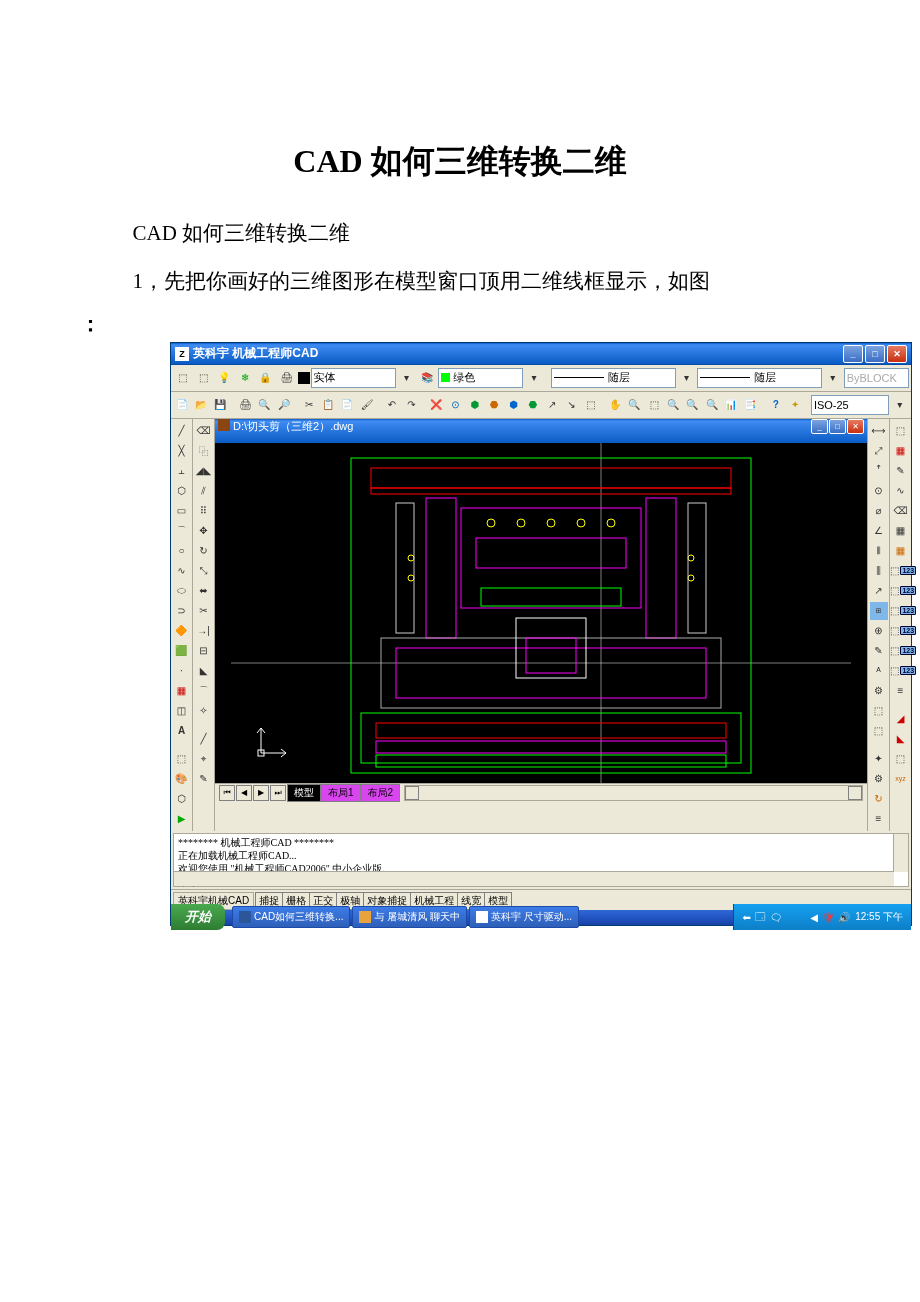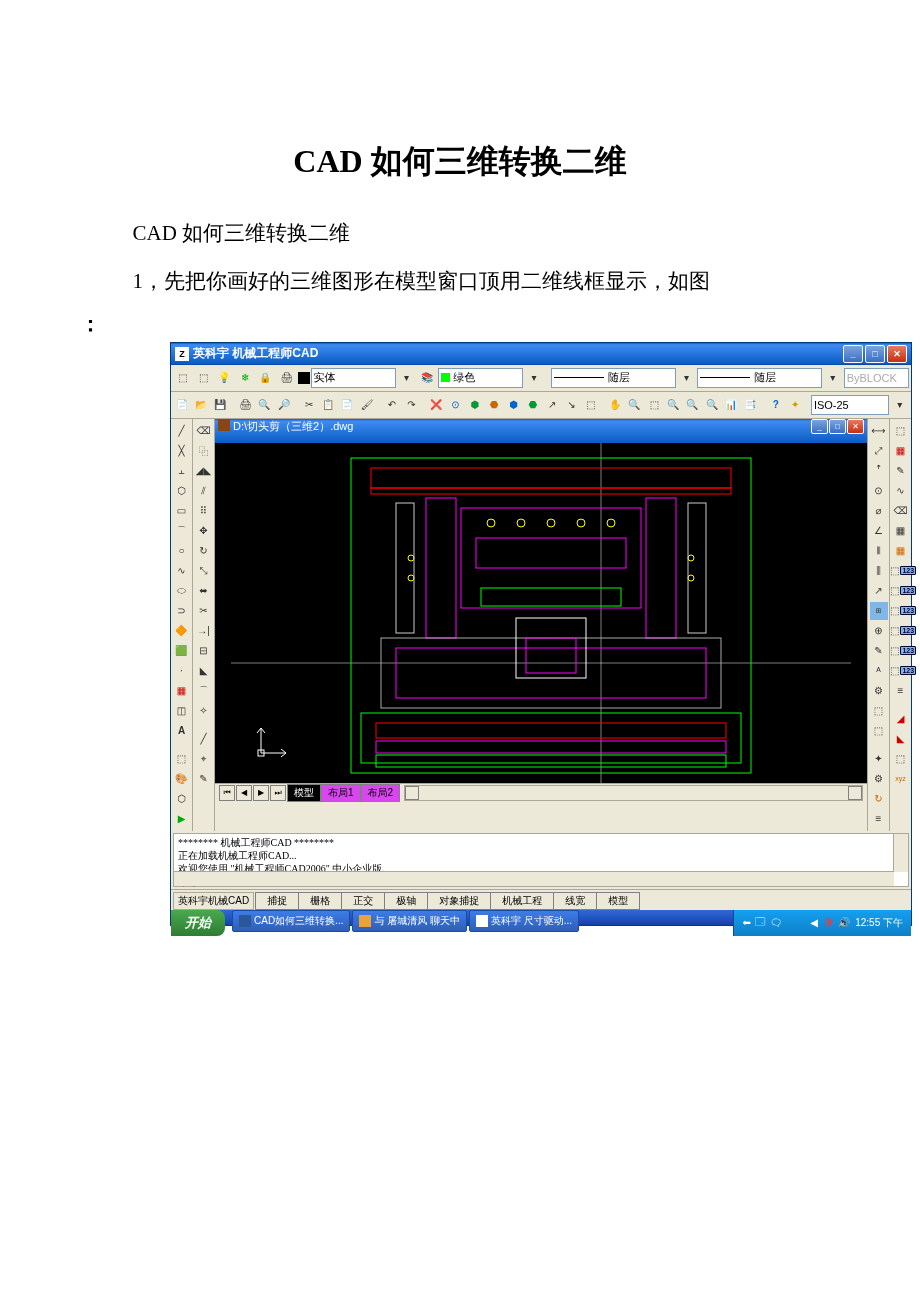--- a/index.html
+++ b/index.html
@@ -41,22 +41,22 @@
 .scrollh{flex:1;height:14px;background:#ece9d8;border:1px solid #aca899;margin-left:4px;position:relative}
 .scrollh::before,.scrollh::after{content:"";position:absolute;width:12px;height:12px;background:#ece9d8;border:1px solid #808080;top:0}
 .scrollh::before{left:0} .scrollh::after{right:0}
 .cmdarea{background:#fff;border:1px solid #aca899;margin:2px;padding:2px 4px;font-size:10px;font-family:"SimSun";line-height:1.3;position:relative;height:48px}
 .cmdarea .scroll-v{position:absolute;right:0;top:0;bottom:14px;width:14px;background:#ece9d8;border-left:1px solid #aca899}
 .cmdarea .scroll-h{position:absolute;left:0;right:14px;bottom:0;height:14px;background:#ece9d8;border-top:1px solid #aca899}
 .statusbar{background:#ece9d8;border-top:1px solid #aca899;height:20px;display:flex;align-items:flex-end;font-size:10px;padding:0 2px}
 .statusbar .panel{border:1px solid #aca899;padding:1px 4px;margin-right:2px;background:#ece9d8}
 .statusbar .panel.wide{flex:1}
 .statusbar .btns{display:flex}
-.statusbar .sbtn{border:1px solid #808080;padding:1px 11px;margin-left:-1px;background:#ece9d8}
-.taskbar{background:linear-gradient(to bottom,#3168d5,#2255c4 50%,#1941a5);height:15px;display:flex;align-items:flex-start;font-size:11px;color:#fff}
+.statusbar .sbtn{border:1px solid #808080;padding:1px 3px;margin-left:-1px;background:#ece9d8}
+.taskbar{background:linear-gradient(to bottom,#3168d5,#2255c4 50%,#1941a5);height:15px;display:flex;align-items:center;font-size:11px;color:#fff}
 .startbtn{background:linear-gradient(to bottom,#49a94e,#2e7d32);height:26px;padding:0 14px;display:flex;align-items:center;font-weight:bold;font-style:italic;border-radius:0 8px 8px 0;font-size:13px}
 .taskbtn{background:linear-gradient(to bottom,#3d7ce8,#2e5fb8);border:1px solid #1b4aa8;height:20px;padding:0 6px;margin:0 1px;display:flex;align-items:center;border-radius:2px;font-size:10px;max-width:110px;overflow:hidden;white-space:nowrap}
 .taskbtn .tico{width:12px;height:12px;margin-right:3px;flex-shrink:0}
 .tray{margin-left:auto;background:linear-gradient(to bottom,#14a0f0,#0e7fc8);height:26px;padding:0 8px;display:flex;align-items:center;gap:4px;font-size:10px;border-left:1px solid #0a4a8f}
 .badge123{background:#7fb8e8;color:#003;font-size:7px;padding:0 1px;border:1px solid #003;font-weight:bold;margin-left:1px;border-radius:1px;line-height:1}
 .sep{width:5px}
 </style>
 </head>
 <body>
 

